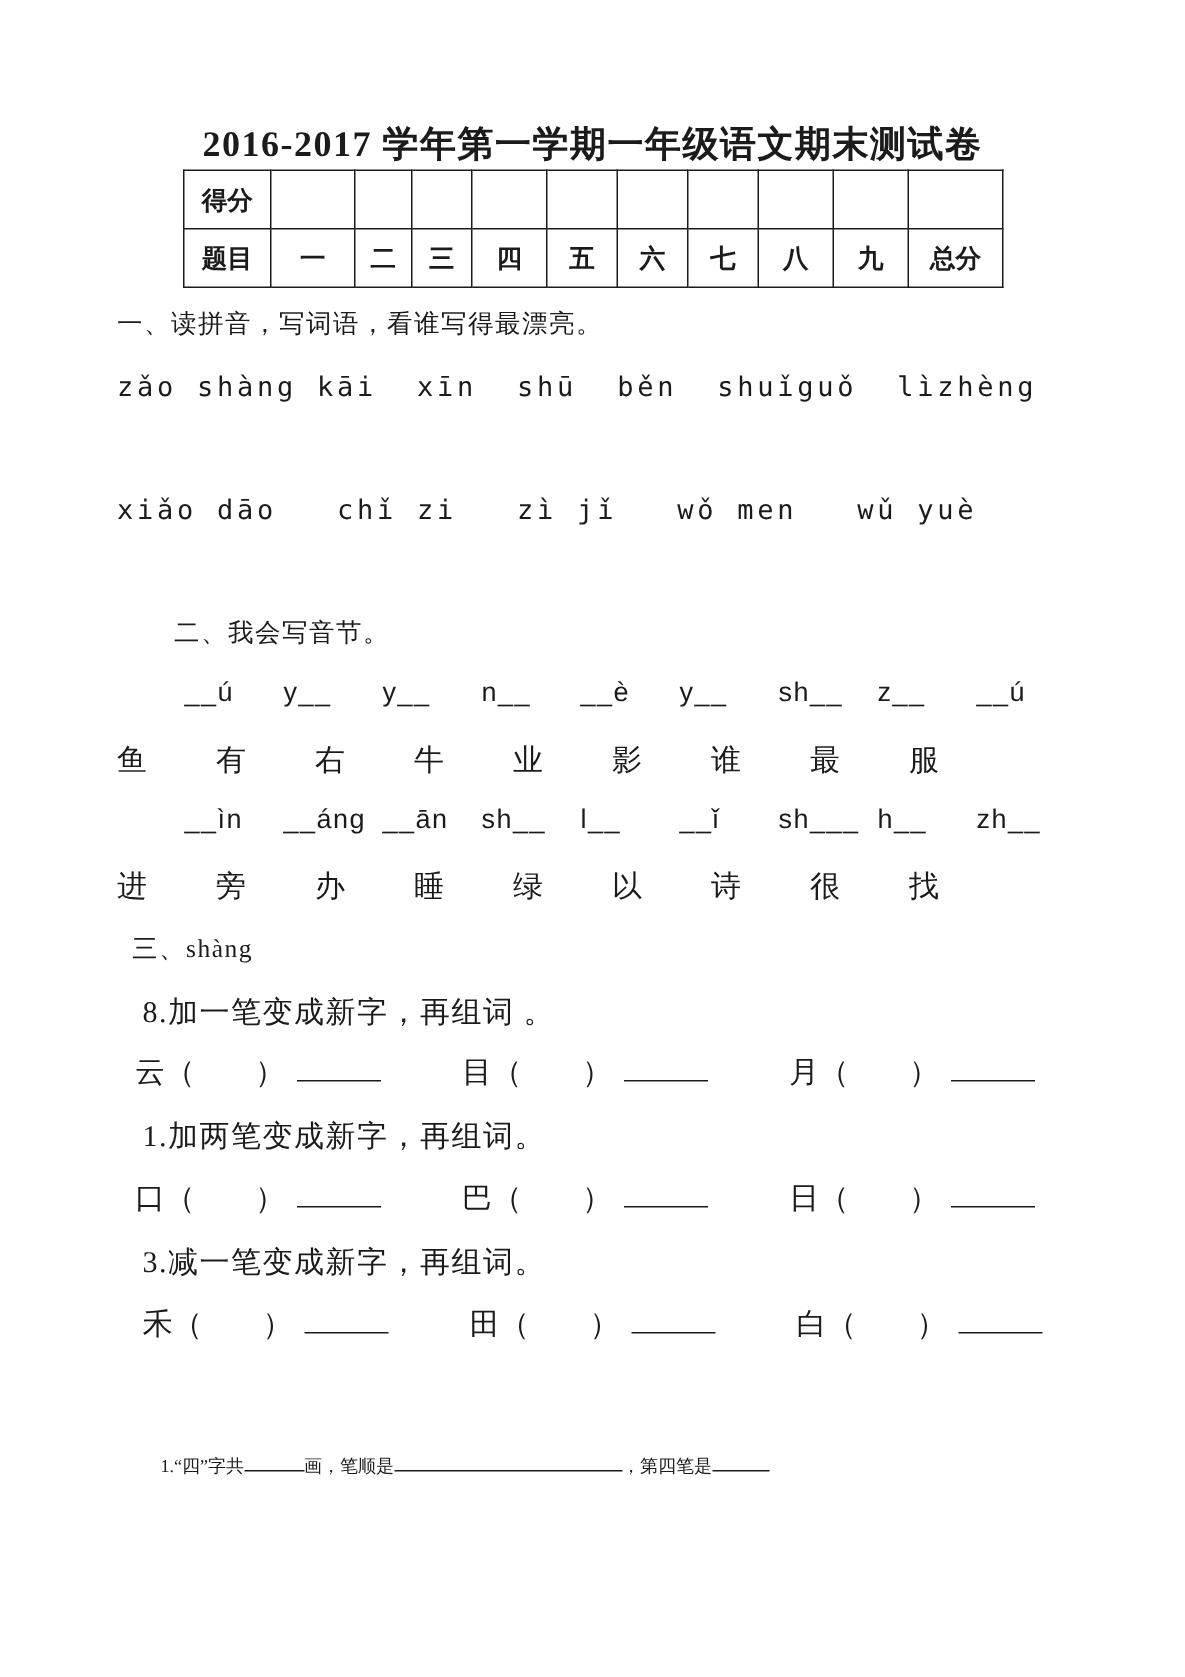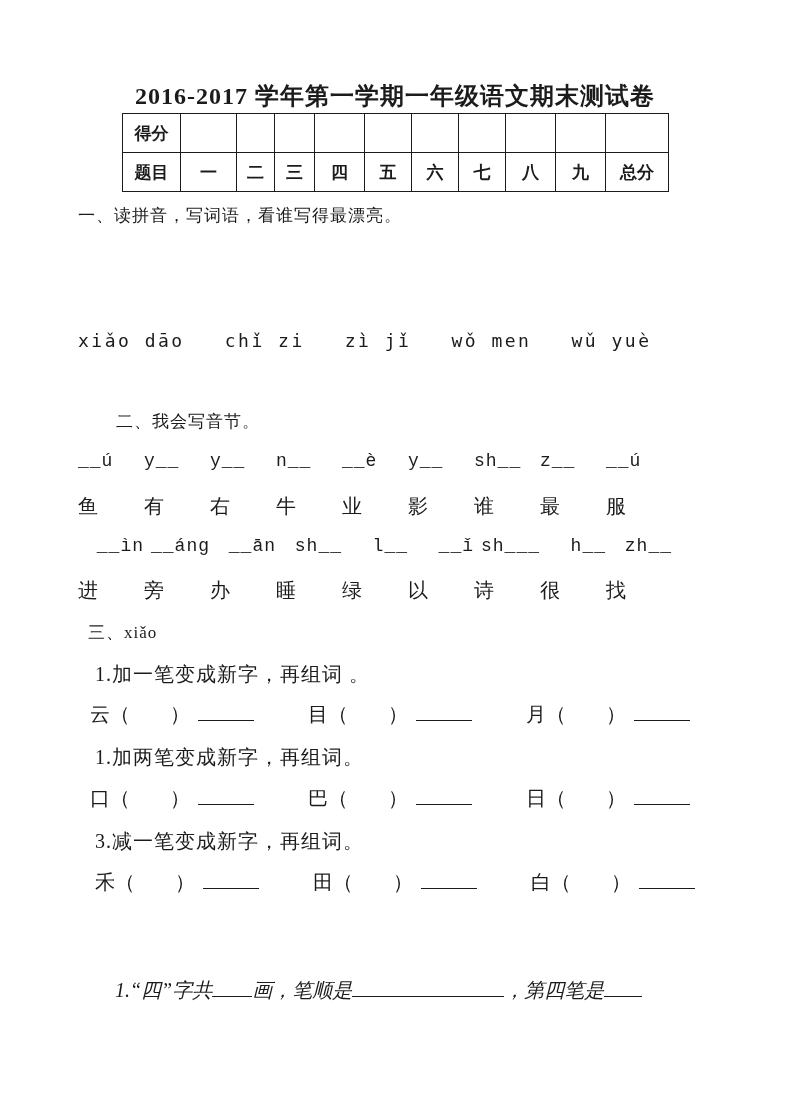--- a/index.html
+++ b/index.html
@@ -47,24 +47,25 @@
     font-size: 18px;
     letter-spacing: 2.5px;
   }
   .syl-grid {
     position: absolute;
     left: 78px;
     display: grid;
     grid-template-columns: repeat(9, 66px);
   }
   .syl-grid .syl {
-    font-family: Liberation Mono, monospace;
+    font-family: Liberation Sans, sans-serif;
     font-size: 18px;
     letter-spacing: 1px;
     white-space: pre;
+    margin-left: 45px;
   }
   .syl-grid .hz { font-size: 20px; }
   .magic-row {
     position: absolute;
     left: 90px;
     display: flex;
     font-size: 20px;
   }
   .magic-item { width: 218px; white-space: pre; }
   .magic-item:last-child { width: auto; }
@@ -72,23 +73,22 @@
     display: inline-block;
     width: 56px;
     height: 1em;
     border-bottom: 1.6px solid #1b1b1b;
     margin-left: 8px;
     vertical-align: baseline;
   }
   .fill-row {
     position: absolute;
     left: 95px;
-    font-size: 20px;
+    font-size: 12px;
     white-space: pre;
-    font-style: italic;
   }
   .fill-blank {
     display: inline-block;
     height: 1em;
     border-bottom: 1.6px solid #1b1b1b;
     vertical-align: baseline;
   }
   .fb-short { width: 40px; }
   .fb-long  { width: 152px; }
   .fb-end   { width: 38px; }
@@ -138,20 +138,21 @@
       <td>六</td>
       <td>七</td>
       <td>八</td>
       <td>九</td>
       <td>总分</td>
     </tr>
   </tbody>
     </table>
 
   <div class="line heading" style="top:204px; left:78px;">一、读拼音，写词语，看谁写得最漂亮。</div>
+  <div class="line pinyin" style="top:248px; left:78px;">zǎo shàng kāi  xīn  shū  běn  shuǐguǒ  lìzhèng</div>
   <div class="line pinyin" style="top:330px; left:78px;">xiǎo dāo   chǐ zi   zì jǐ   wǒ men   wǔ yuè</div>
 
   <div class="line heading" style="top:410px; left:80px;margin-left:36px;">二、我会写音节。</div>
 
   <div class="syl-grid" style="top:451px;">
     <span class="syl">__ú</span>
     <span class="syl">y__</span>
     <span class="syl">y__</span>
     <span class="syl">n__</span>
     <span class="syl">__è</span>
@@ -187,23 +188,23 @@
     <span class="hz">旁</span>
     <span class="hz">办</span>
     <span class="hz">睡</span>
     <span class="hz">绿</span>
     <span class="hz">以</span>
     <span class="hz">诗</span>
     <span class="hz">很</span>
     <span class="hz">找</span>
   </div>
 
-  <div class="line heading" style="top:621px; left:88px;">三、xiǎo</div>
-
-  <div class="line cjk" style="top:661px; left:95px;">1.加一笔变成新字，再组词 。</div>
+  <div class="line heading" style="top:621px; left:88px;">三、shàng</div>
+
+  <div class="line cjk" style="top:661px; left:95px;">8.加一笔变成新字，再组词 。</div>
   <div class="magic-row" style="top:700px;">
     <span class="magic-item"><span>云（　　）</span><span class="blank-line"></span></span>
     <span class="magic-item"><span>目（　　）</span><span class="blank-line"></span></span>
     <span class="magic-item"><span>月（　　）</span><span class="blank-line"></span></span>
   </div>
 
   <div class="line cjk" style="top:744px; left:95px;">1.加两笔变成新字，再组词。</div>
   <div class="magic-row" style="top:784px;">
     <span class="magic-item"><span>口（　　）</span><span class="blank-line"></span></span>
     <span class="magic-item"><span>巴（　　）</span><span class="blank-line"></span></span>

